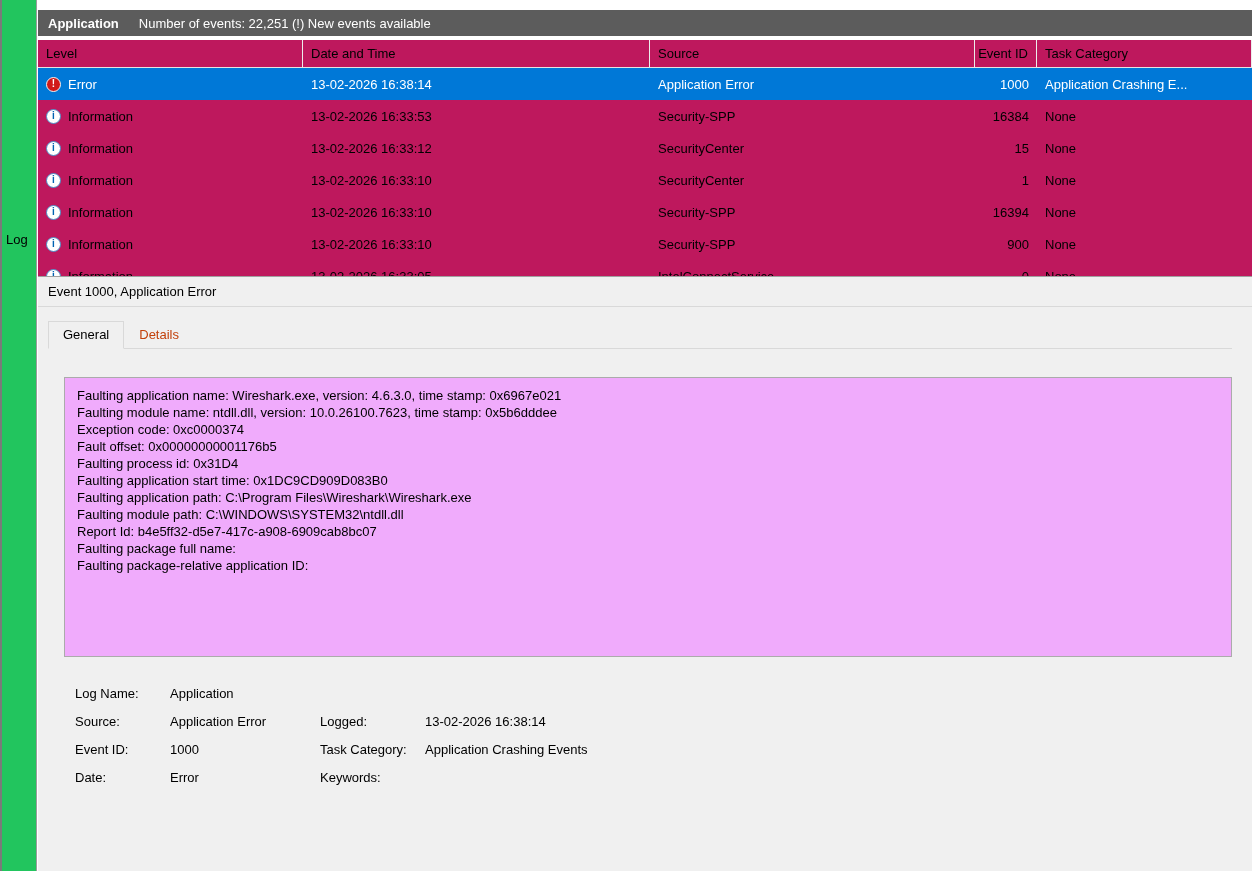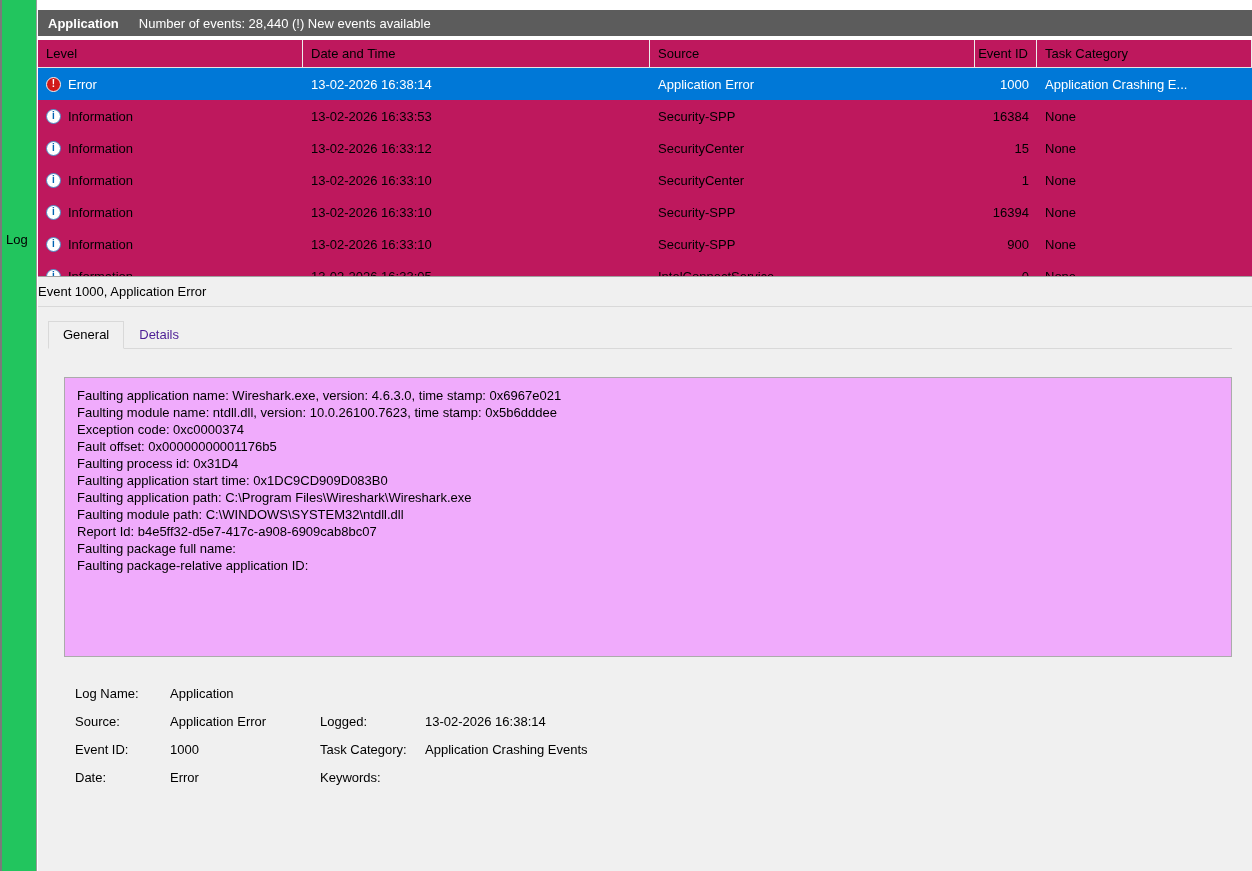--- a/index.html
+++ b/index.html
@@ -82,41 +82,42 @@
   .icon.info  { background:#fff; color:#0063b1; border:1px solid #4b8bc4; }
 
   
   .pane {
     position:absolute; left:0; right:0; top:276px; bottom:0;
     background:#f0f0f0;
     border-top:1px solid #a0a0a0;
   }
   .pane-title {
     height:30px; display:flex; align-items:center;
+    padding-left:10px;
     border-bottom:1px solid #d9d9d9;
     background:#f0f0f0;
   }
 
   .tabs {
     display:flex; align-items:center;
     margin:14px 20px 16px 10px;
     border-bottom:1px solid #d9d9d9;
     height:28px;
   }
   .tab {
     padding:5px 14px 6px 14px;
     margin-bottom:-1px;
     cursor:default;
   }
   .tab.active {
     border:1px solid #d9d9d9;
     border-bottom:1px solid #f0f0f0;
     background:#f0f0f0;
   }
-  .tab.inactive { border:1px solid transparent; color:#4c1d95; }
+  .tab.inactive { border:1px solid transparent; color:#c2410c; }
 
   .descbox {
     margin:28px 20px 0 26px;
     height:280px;
     background:#f0abfc;
     border:1px solid #ababab;
     padding:9px 12px;
     overflow:hidden;
   }
   .descbox .line { line-height:17px; white-space:nowrap; overflow:hidden; }
@@ -132,21 +133,21 @@
 <body>
 
 <div class="left-strip">
   <span class="partial">Log</span>
 </div>
 
 <div class="main">
 
   <div class="logbar">
     <span class="logname">Application</span>
-    <span class="summary">Number of events: 28,440 (!) New events available</span>
+    <span class="summary">Number of events: 22,251 (!) New events available</span>
   </div>
 
   <div class="table">
     <div class="thead">
       <div class="th col-level">Level</div>
       <div class="th col-date">Date and Time</div>
       <div class="th col-source">Source</div>
       <div class="th col-eventid">Event ID</div>
       <div class="th col-taskcat">Task Category</div>
     </div>

